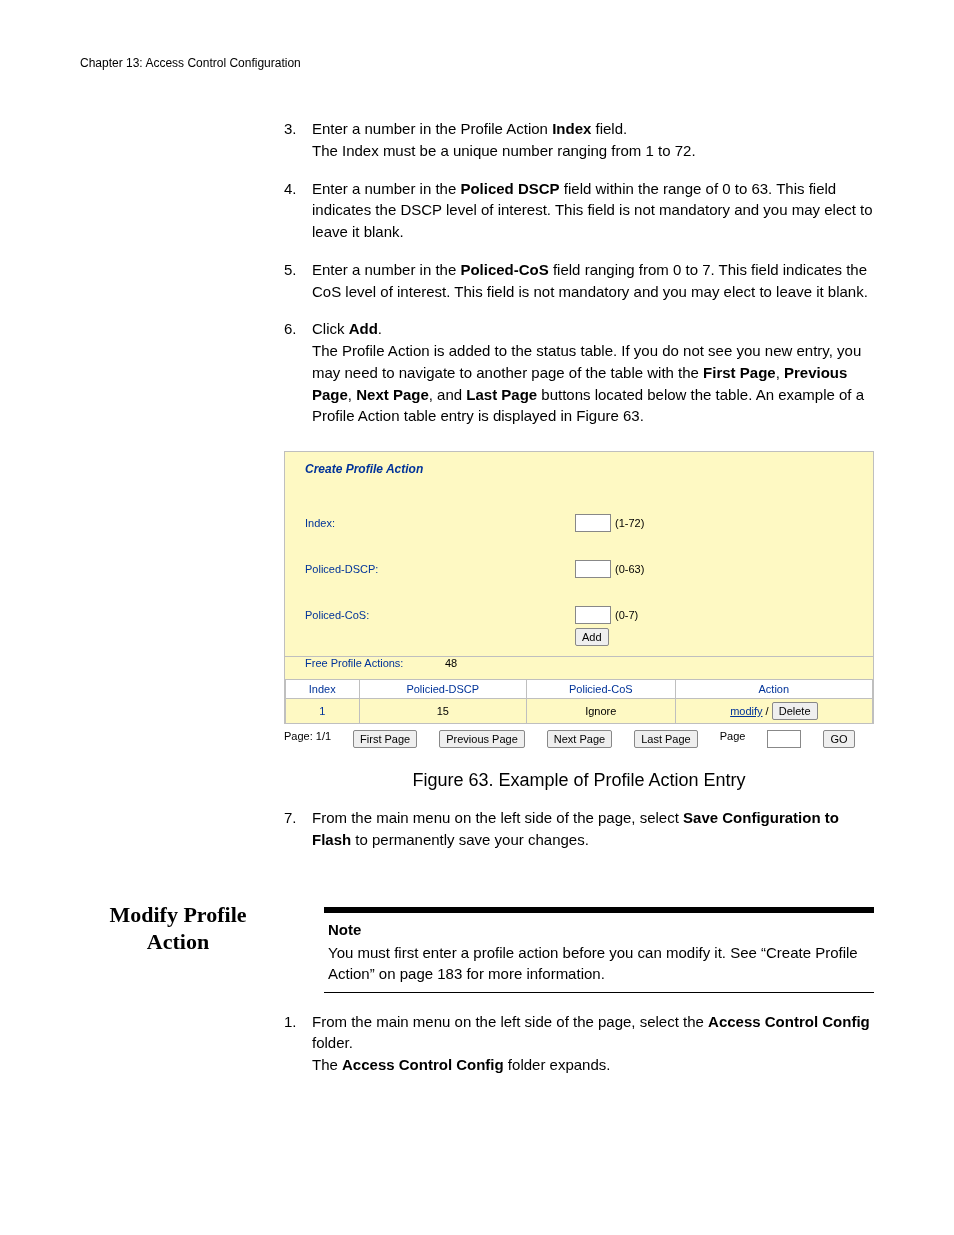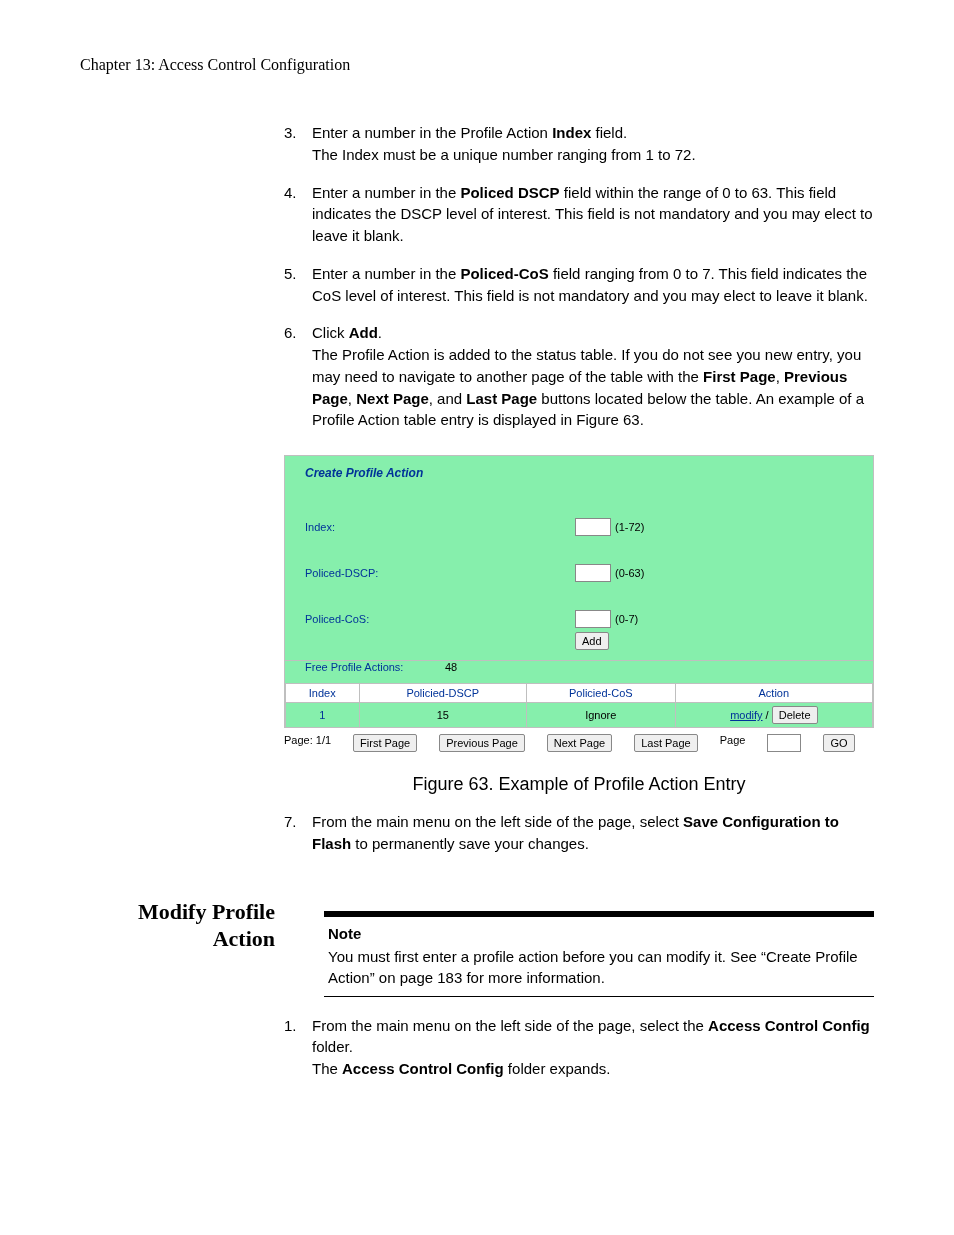--- a/index.html
+++ b/index.html
@@ -7,42 +7,41 @@
     padding:0;
     background:#fff;
     font-family:Arial,Helvetica,sans-serif;
     color:#000;
     width:954px;
   }
   .page{
     padding:56px 80px 60px 80px;
   }
   .chapter{
-    font-size:16px;
+    font-size:12px;
     margin-bottom:48px;
-    font-family:Liberation Serif, serif;
   }
   .two-col{
     display:flex;
     align-items:flex-start;
   }
   .side{
     width:196px;
     flex:0 0 196px;
     padding-right:8px;
   }
   .main{
     flex:1;
   }
   .side h2{
     font-family:"Times New Roman",Times,serif;
     font-weight:bold;
     font-size:22px;
-    margin:1px;
-    text-align:right;
+    margin:8px;
+    text-align:center;
     line-height:1.25;
   }
   ol.steps{
     list-style:none;
     margin:0;
     padding:0;
   }
   ol.steps > li{
     display:flex;
     font-size:15px;
@@ -63,21 +62,21 @@
     text-align:center;
     font-size:18px;
     margin:22px 0 16px 0;
   }
 
   
   .panel{
     border:1px solid #bfbfbf;
     border-bottom:none;
     font-size:11px;
-    background:#86efac;
+    background:#fef9c3;
   }
   .panel-title{
     color:#003399;
     font-style:italic;
     font-weight:bold;
     padding:10px 14px 10px 20px;
     font-size:12px;
   }
   .panel-form{
     padding:0 14px 0 20px;

